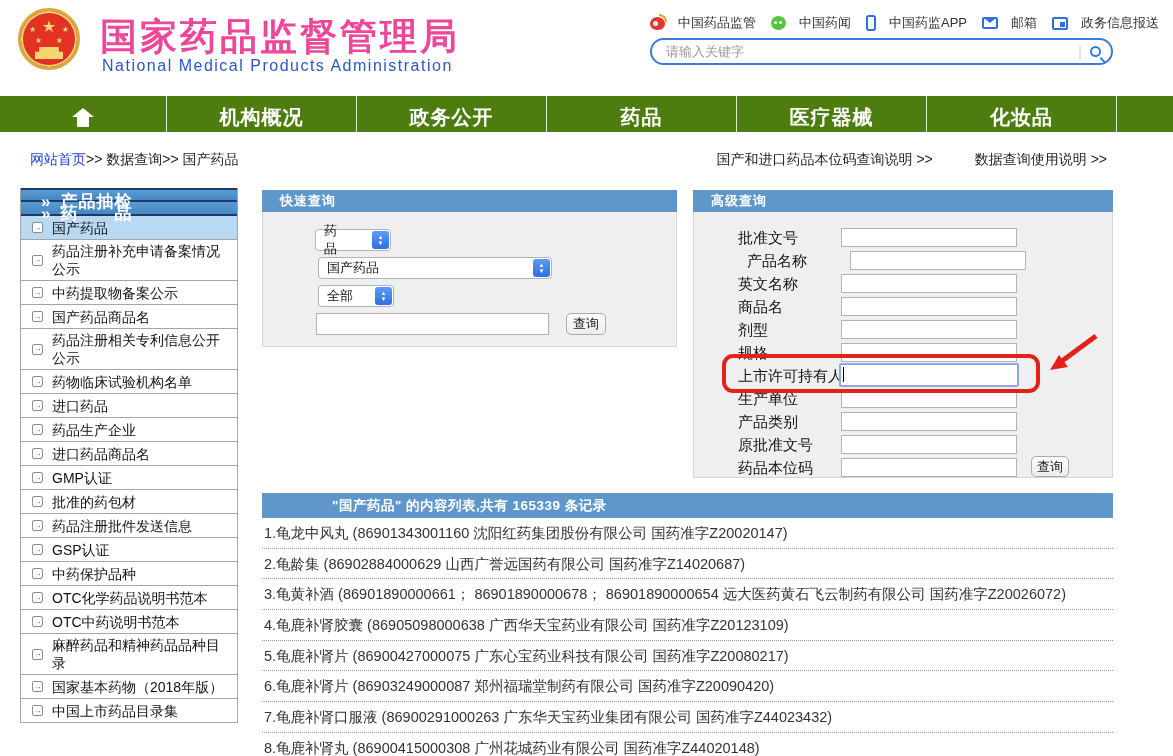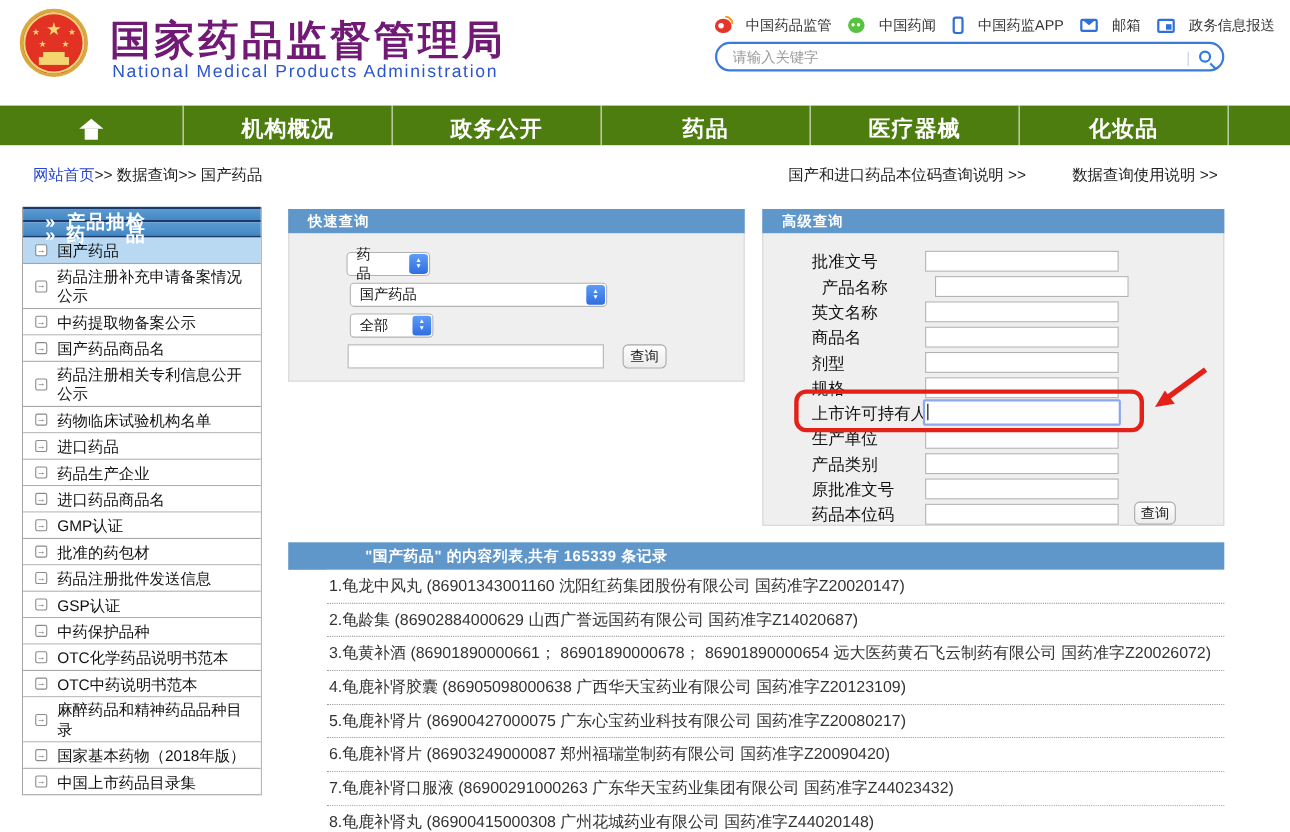--- a/index.html
+++ b/index.html
@@ -11,21 +11,21 @@
   .emblem { position:absolute; left:18px; top:8px; width:62px; height:62px; border-radius:50%;
     background:radial-gradient(circle at 50% 45%, #e23223 60%, #bf1b12 100%);
     border:3px solid #d8a93e; box-shadow:inset 0 0 0 2px #f0cf7a; }
   .emblem .star-big { position:absolute; left:50%; top:6px; transform:translateX(-50%); color:#f4d670; font-size:16px; }
   .emblem .star-s1 { position:absolute; left:8px; top:14px; color:#f4d670; font-size:8px; }
   .emblem .star-s2 { position:absolute; right:8px; top:14px; color:#f4d670; font-size:8px; }
   .emblem .star-s3 { position:absolute; left:14px; top:25px; color:#f4d670; font-size:8px; }
   .emblem .star-s4 { position:absolute; right:14px; top:25px; color:#f4d670; font-size:8px; }
   .emblem .gate { position:absolute; left:50%; bottom:8px; transform:translateX(-50%); width:28px; height:12px;
     background:#f4d670; clip-path:polygon(0 100%,0 40%,15% 40%,15% 0,85% 0,85% 40%,100% 40%,100% 100%); }
-  .site-title { position:absolute; left:100px; top:12px; font-size:37px; font-weight:bold; color:#701a75; letter-spacing:3px; }
+  .site-title { position:absolute; left:100px; top:12px; font-size:37px; font-weight:bold; color:#ec4899; letter-spacing:3px; }
   .site-subtitle { position:absolute; left:102px; top:57px; font-size:16px; color:#2b55cc; letter-spacing:1.5px; }
 
   .toplinks { position:absolute; left:650px; top:14px; width:520px; display:flex; align-items:center; gap:7px; font-size:13px; color:#333; }
   .toplink { display:flex; align-items:center; gap:13px; cursor:pointer; white-space:nowrap; }
   .toplink + .toplink { margin-left:8px; }
   .ic-weibo { width:15px; height:13px; background:#e6352b; border-radius:50% 50% 46% 46%; position:relative; }
   .ic-weibo::after { content:""; position:absolute; left:3px; top:4px; width:5px; height:5px; background:#fff; border-radius:50%; }
   .ic-weibo::before { content:""; position:absolute; right:-2px; top:-3px; width:6px; height:6px; border:2px solid #f0a02a; border-left:none; border-bottom:none; border-radius:0 8px 0 0; }
   .ic-wechat { width:15px; height:14px; background:#57c341; border-radius:50%; position:relative; }
   .ic-wechat::after { content:""; position:absolute; left:3px; top:5px; width:3px; height:3px; background:#fff; border-radius:50%; box-shadow:5px 0 0 #fff; }
@@ -96,21 +96,21 @@
   .adv-btn { position:absolute; left:337px; top:265px; width:38px; height:21px; }
   .caret { position:absolute; left:149px; top:2px; width:1px; height:15px; background:#000; }
 
   
   .red-box { position:absolute; left:722px; top:354px; width:318px; height:39px; border:4px solid #e32119; border-radius:11px; pointer-events:none; z-index:5; }
   .red-arrow { position:absolute; left:1042px; top:331px; z-index:5; pointer-events:none; }
 
   
   .results { position:absolute; left:262px; top:493px; width:851px; }
   .results-hd { height:25px; line-height:25px; background:#6097cb; color:#fff; font-size:13.5px; font-weight:bold; padding-left:70px; letter-spacing:.5px; }
-  .result-item { height:30.7px; line-height:30.7px; border-bottom:1px dotted #999; font-size:14.5px; color:#333; white-space:nowrap; overflow:hidden; cursor:pointer; background:#fff; padding-left:2px;margin-left:35px; }
+  .result-item { height:30.7px; line-height:30.7px; border-bottom:1px dotted #999; font-size:14.5px; color:#333; white-space:nowrap; overflow:hidden; cursor:pointer; background:#fff; padding-left:2px; }
 </style>
 </head>
 <body>
 
 <div class="page">
 
   <div class="emblem">
     <span class="star-big">★</span>
     <span class="star-s1">★</span>
     <span class="star-s2">★</span>

